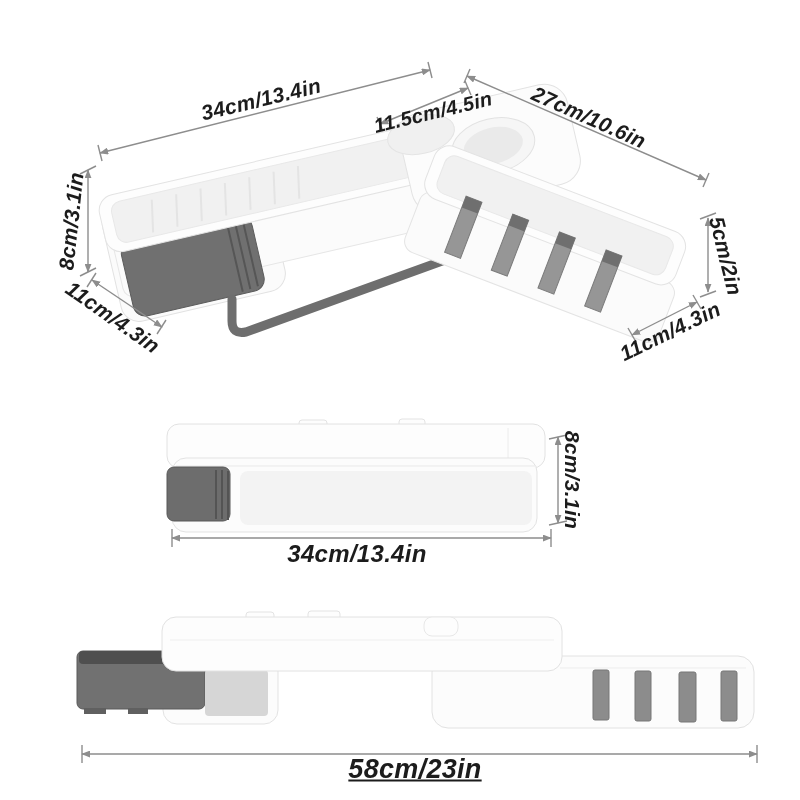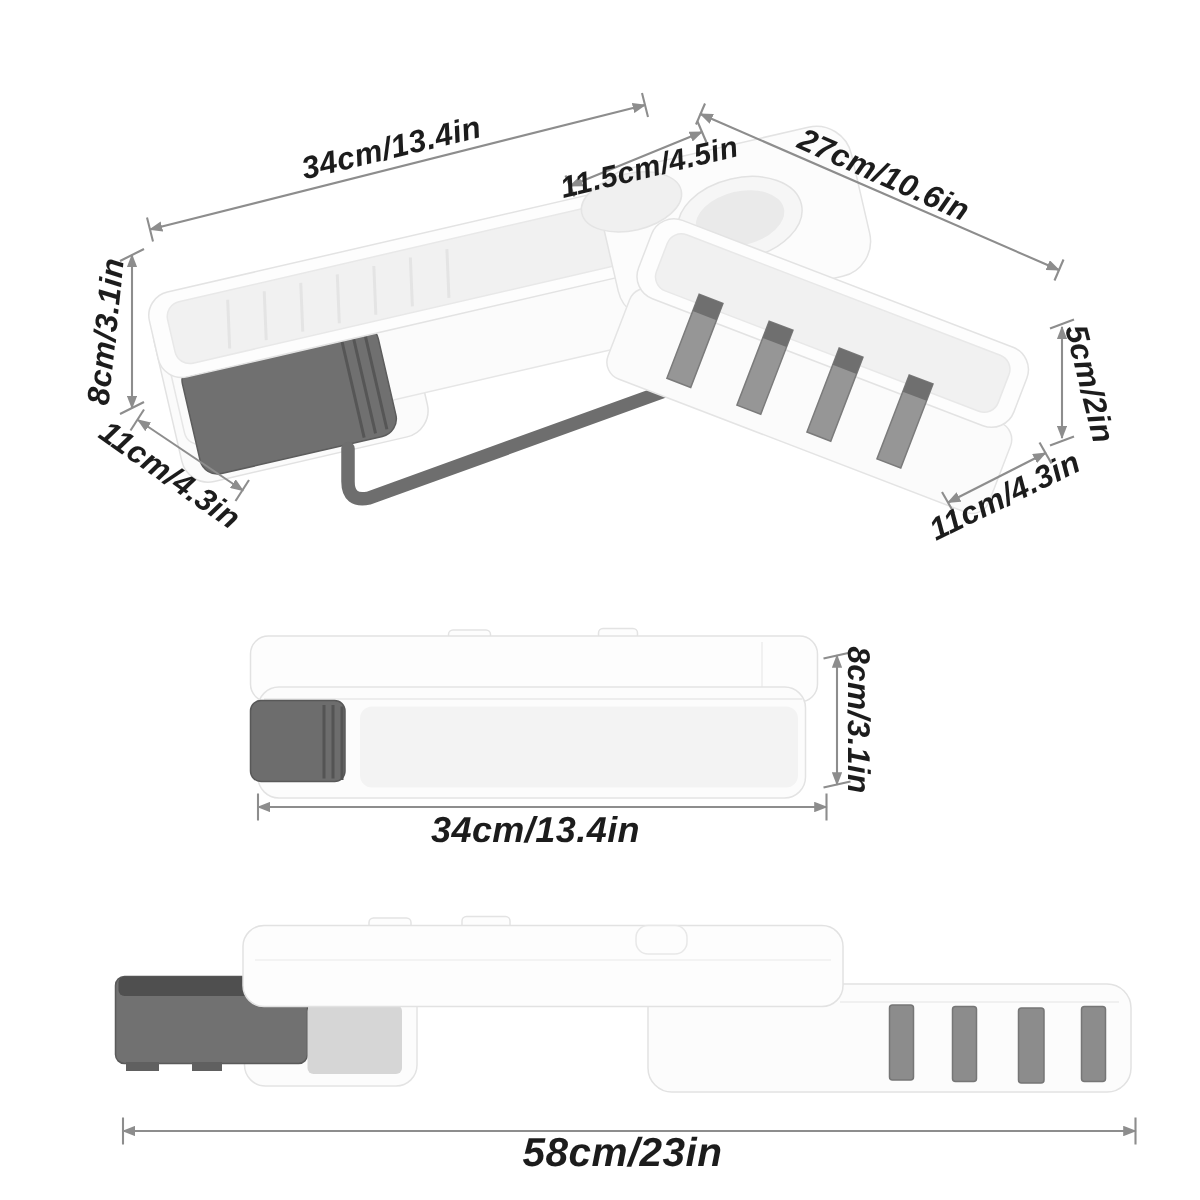--- a/index.html
+++ b/index.html
@@ -161,15 +161,15 @@
   <div class="dim-label" style="left:113px;top:317px;font-size:21px;transform:translate(-50%,-50%) rotate(35deg);">11cm/4.3in</div>
 
   <div class="dim-label" style="left:726px;top:256px;font-size:21px;transform:translate(-50%,-50%) rotate(76deg);">5cm/2in</div>
 
   <div class="dim-label" style="left:670px;top:331px;font-size:21px;transform:translate(-50%,-50%) rotate(-26deg);">11cm/4.3in</div>
 
   <div class="dim-label" style="left:572px;top:480px;font-size:21px;transform:translate(-50%,-50%) rotate(90deg);">8cm/3.1in</div>
 
   <div class="dim-label" style="left:357px;top:554px;font-size:24px;transform:translate(-50%,-50%);">34cm/13.4in</div>
 
-  <div class="dim-label" style="left:415px;top:769px;font-size:27px;transform:translate(-50%,-50%);">58cm/23in</div>
+  <div class="dim-label" style="left:415px;top:769px;font-size:27px;transform:translate(-50%,-50%);text-decoration:underline;">58cm/23in</div>
 
 </div>
 
 </body></html>

